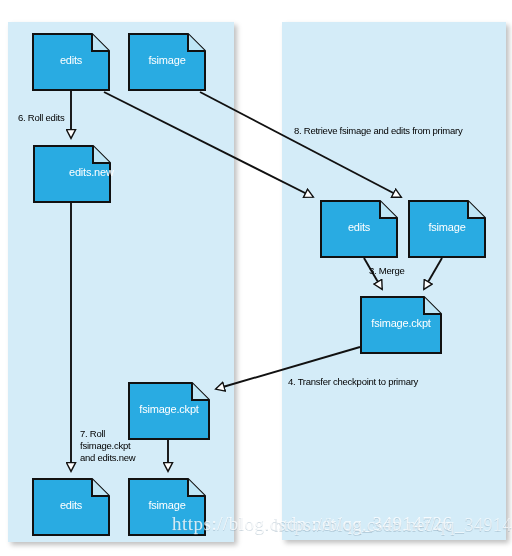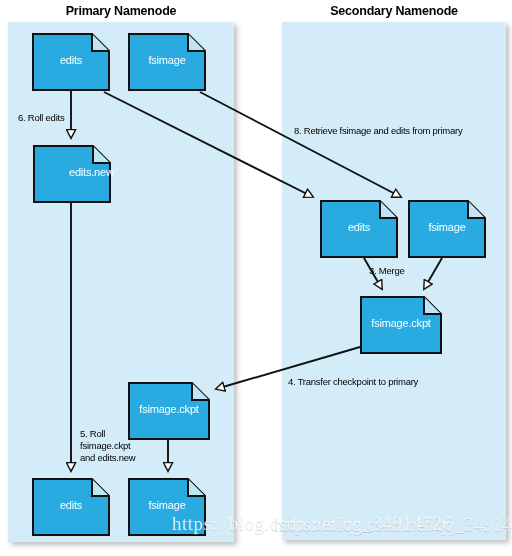--- a/index.html
+++ b/index.html
@@ -76,22 +76,20 @@
   .watermark.w2 {
     color: rgba(255,255,255,0.62);
     font-size: 18px;
   }
 </style>
 </head>
 <body>
 
 <div id="stage">
 
-  <div class="panel-title" style="left:8px; top:4px; width:226px;">Primary Namenode</div>
-  <div class="panel-title" style="left:282px; top:4px; width:224px;">Secondary Namenode</div>
 
   <div class="panel" style="left:8px; top:22px; width:226px; height:520px;"></div>
   <div class="panel" style="left:282px; top:22px; width:224px; height:518px;"></div>
 
   <svg class="edges" viewBox="0 0 512 556" xmlns="http://www.w3.org/2000/svg">
     <defs>
       <marker id="ohead" markerWidth="11" markerHeight="11" refX="9.2" refY="5.5" orient="auto" markerUnits="userSpaceOnUse">
         <path d="M0.8,0.9 L9.6,5.5 L0.8,10.1 Z" fill="#ffffff" stroke="#111111" stroke-width="1.4" stroke-linejoin="miter"></path>
       </marker>
     </defs>
@@ -184,20 +182,20 @@
       <path d="M1,1 L60,1 L77,18 L77,57 L1,57 Z" fill="#29abe2" stroke="#111111" stroke-width="2"></path>
       <path d="M60,1 L60,18 L77,18" fill="#bfe6f6" stroke="#111111" stroke-width="2"></path>
     </svg>
     <span class="flabel" style="top:21px;">fsimage</span>
   </div>
 
   <div class="note" style="left:18px; top:112px;">6. Roll edits</div>
   <div class="note" style="left:294px; top:125px;">8. Retrieve fsimage and edits from primary</div>
   <div class="note" style="left:321px; top:265px;margin-left:48px;">3. Merge</div>
   <div class="note" style="left:288px; top:376px;">4. Transfer checkpoint to primary</div>
-  <div class="note multi" style="left:80px; top:428px;">5. Roll
+  <div class="note multi" style="left:80px; top:428px;">7. Roll
 fsimage.ckpt
 and edits.new</div>
 
   <div class="watermark" style="left:172px; top:513px;">https://blog.csdn.net/qq_34914726</div>
   <div class="watermark w2" style="left:274px; top:515px;">https://blog.csdn.net/qq_34914726</div>
 
 </div>
 
 </body></html>

